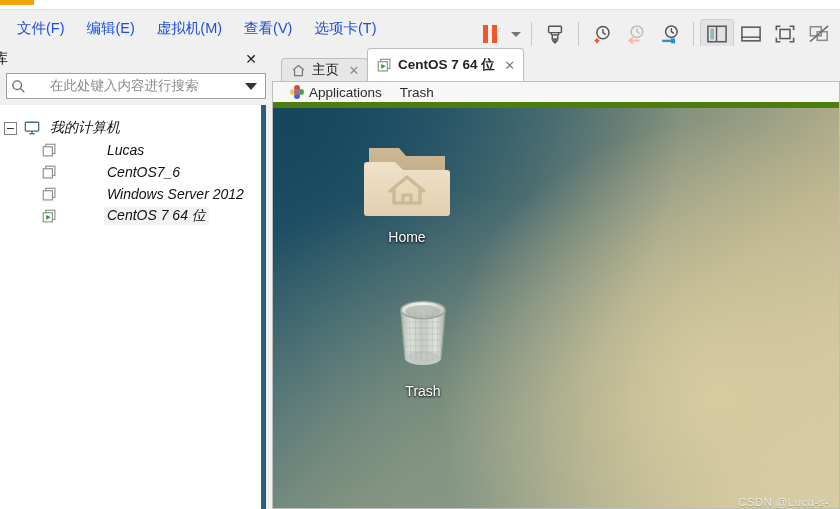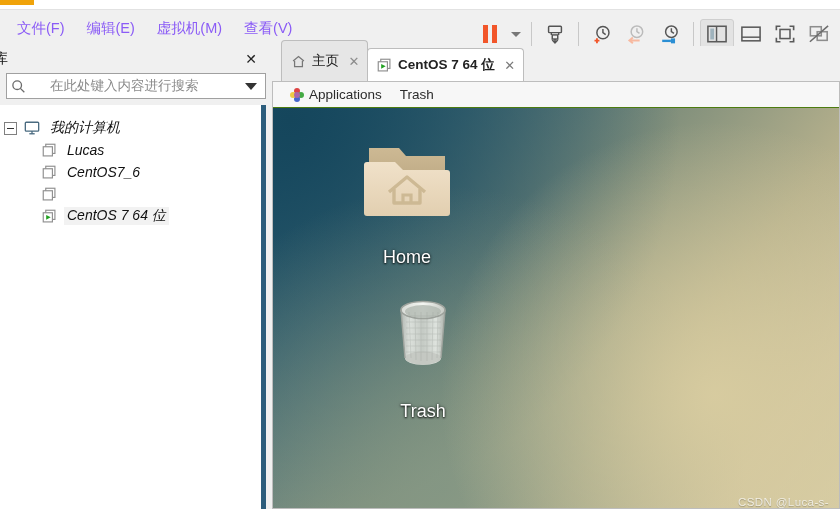--- a/index.html
+++ b/index.html
@@ -33,21 +33,21 @@
   
   .menubar {
     height: 36px;
     display: flex; align-items: center;
     padding-left: 6px;
     background: #f0f0f0;
     flex: 0 0 auto;
     position: relative;
   }
   .menu-item {
-    font-size: 14.5px; color: #8b5cf6;
+    font-size: 14.5px; color: #1d4ed8;
     padding: 4px 11px;
     white-space: nowrap;
     cursor: default;
   }
 
   
   .toolbar {
     position: absolute; right: 0; top: 0;
     height: 48px;
     display: flex; align-items: center;
@@ -142,21 +142,21 @@
     font-style: italic;
   }
   .tree-row {
     height: 22px;
     display: flex; align-items: center;
     font-size: 14px; color: #111;
     padding-left: 4px;
     white-space: nowrap;
     position: relative;
   }
-  .tree-row.child { padding-left: 42px; }
+  .tree-row.child { padding-left: 42px; gap: 40px; }
   .tree-row.selected .row-label { background: #f2f2f2; }
   .expander {
     width: 13px; height: 13px;
     border: 1px solid #808080;
     background: #fff;
     display: flex; align-items: center; justify-content: center;
     margin-right: 7px; flex: 0 0 auto;
   }
   .expander::before {
     content: ""; display: block;
@@ -185,21 +185,21 @@
     min-width: 0;
     position: relative;
   }
   .tabstrip {
     height: 35px;
     display: flex; align-items: flex-end;
     padding-left: 9px;
     flex: 0 0 auto;
   }
   .tab {
-    height: 41px;
+    height: 23px;
     display: flex; align-items: center;
     padding: 0 6px 0 9px;
     border: 1px solid #bdbdbd;
     border-bottom: none;
     border-radius: 4px 4px 0 0;
     margin-right: -1px;
     font-size: 13.5px;
     background: #e6e6e6;
     color: #222;
     white-space: nowrap;
@@ -229,21 +229,21 @@
     min-height: 0;
     position: relative;
     z-index: 1;
   }
   .gnome-panel {
     height: 26px;
     background: #f7f7f7;
     display: flex; 
     padding-left: 8px;
     flex: 0 0 auto;
-    border-bottom: 1px solid #4d7c0f;
+    border-bottom: 6px solid #4d7c0f;
   }
   .gp-item {
     font-size: 13.5px; color: #2b2b2b;
     padding: 0 9px;
     display: flex; align-items: center;
   }
   .pinwheel { position: relative; width: 14px; height: 14px; margin-right: 5px; }
   .pinwheel span {
     position: absolute; width: 6px; height: 6px; border-radius: 50%;
   }
@@ -263,22 +263,22 @@
       radial-gradient(circle at 3% 3%, rgba(21,70,92,1) 0%, rgba(21,70,92,0) 58%),
       linear-gradient(128deg, #1d5570 0%, #4a7179 22%, #82907c 46%, #b5b08c 68%, #cfc49e 86%, #d6cca4 100%);
   }
   .dt-icon {
     position: absolute;
     width: 108px;
     text-align: center;
     cursor: default;
   }
   .dt-label {
-    margin-top: 23px;
-    font-size: 18px;
+    margin-top: 5px;
+    font-size: 14px;
     color: #fff;
     text-shadow: 0 1px 2px rgba(0,0,0,0.85), 0 0 3px rgba(0,0,0,0.6);
   }
   .watermark {
     position: absolute; right: 10px; bottom: 0;
     font-size: 11.5px;
     color: rgba(255,255,255,0.72);
     text-shadow: 0 1px 1px rgba(0,0,0,0.25);
     letter-spacing: 0.4px;
   }
@@ -290,20 +290,21 @@
 
   <div class="titlestrip">
     <div class="orange-tab"></div>
   </div>
 
   <div class="menubar">
     <div class="menu-item">文件(F)</div>
     <div class="menu-item">编辑(E)</div>
     <div class="menu-item">虚拟机(M)</div>
     <div class="menu-item">查看(V)</div>
+    <div class="menu-item">选项卡(T)</div>
 
     <div class="toolbar">
       <div class="tb-btn">
         <span class="pausebars">
             <i></i>
             <i></i>
           </span>
       </div>
       <div class="tb-caret">
         <span class="caret-tri"></span>
@@ -416,20 +417,21 @@
             <rect x="1.5" y="4.5" width="11" height="11" fill="#fff" stroke="#909090" stroke-width="1.4"></rect>
           </svg>
           <span class="row-label">CentOS7_6</span>
         </div>
 
         <div class="tree-row child">
           <svg width="15" height="15" viewBox="0 0 18 18" style="margin-right:7px;flex:0 0 auto">
             <rect x="4.5" y="1.5" width="11" height="11" fill="none" stroke="#909090" stroke-width="1.4"></rect>
             <rect x="1.5" y="4.5" width="11" height="11" fill="#fff" stroke="#909090" stroke-width="1.4"></rect>
           </svg>
+          <span class="row-label">Windows Server 2012</span>
         </div>
 
         <div class="tree-row child selected">
           <svg width="15" height="15" viewBox="0 0 18 18" style="margin-right:7px;flex:0 0 auto">
             <rect x="4.5" y="1.5" width="11" height="11" fill="none" stroke="#909090" stroke-width="1.4"></rect>
             <rect x="1.5" y="4.5" width="11" height="11" fill="#fff" stroke="#909090" stroke-width="1.4"></rect>
             <path d="M5 7.2 L10.4 10 L5 12.8 Z" fill="#21a121"></path>
           </svg>
           <span class="row-label">CentOS 7 64 位</span>
         </div>

